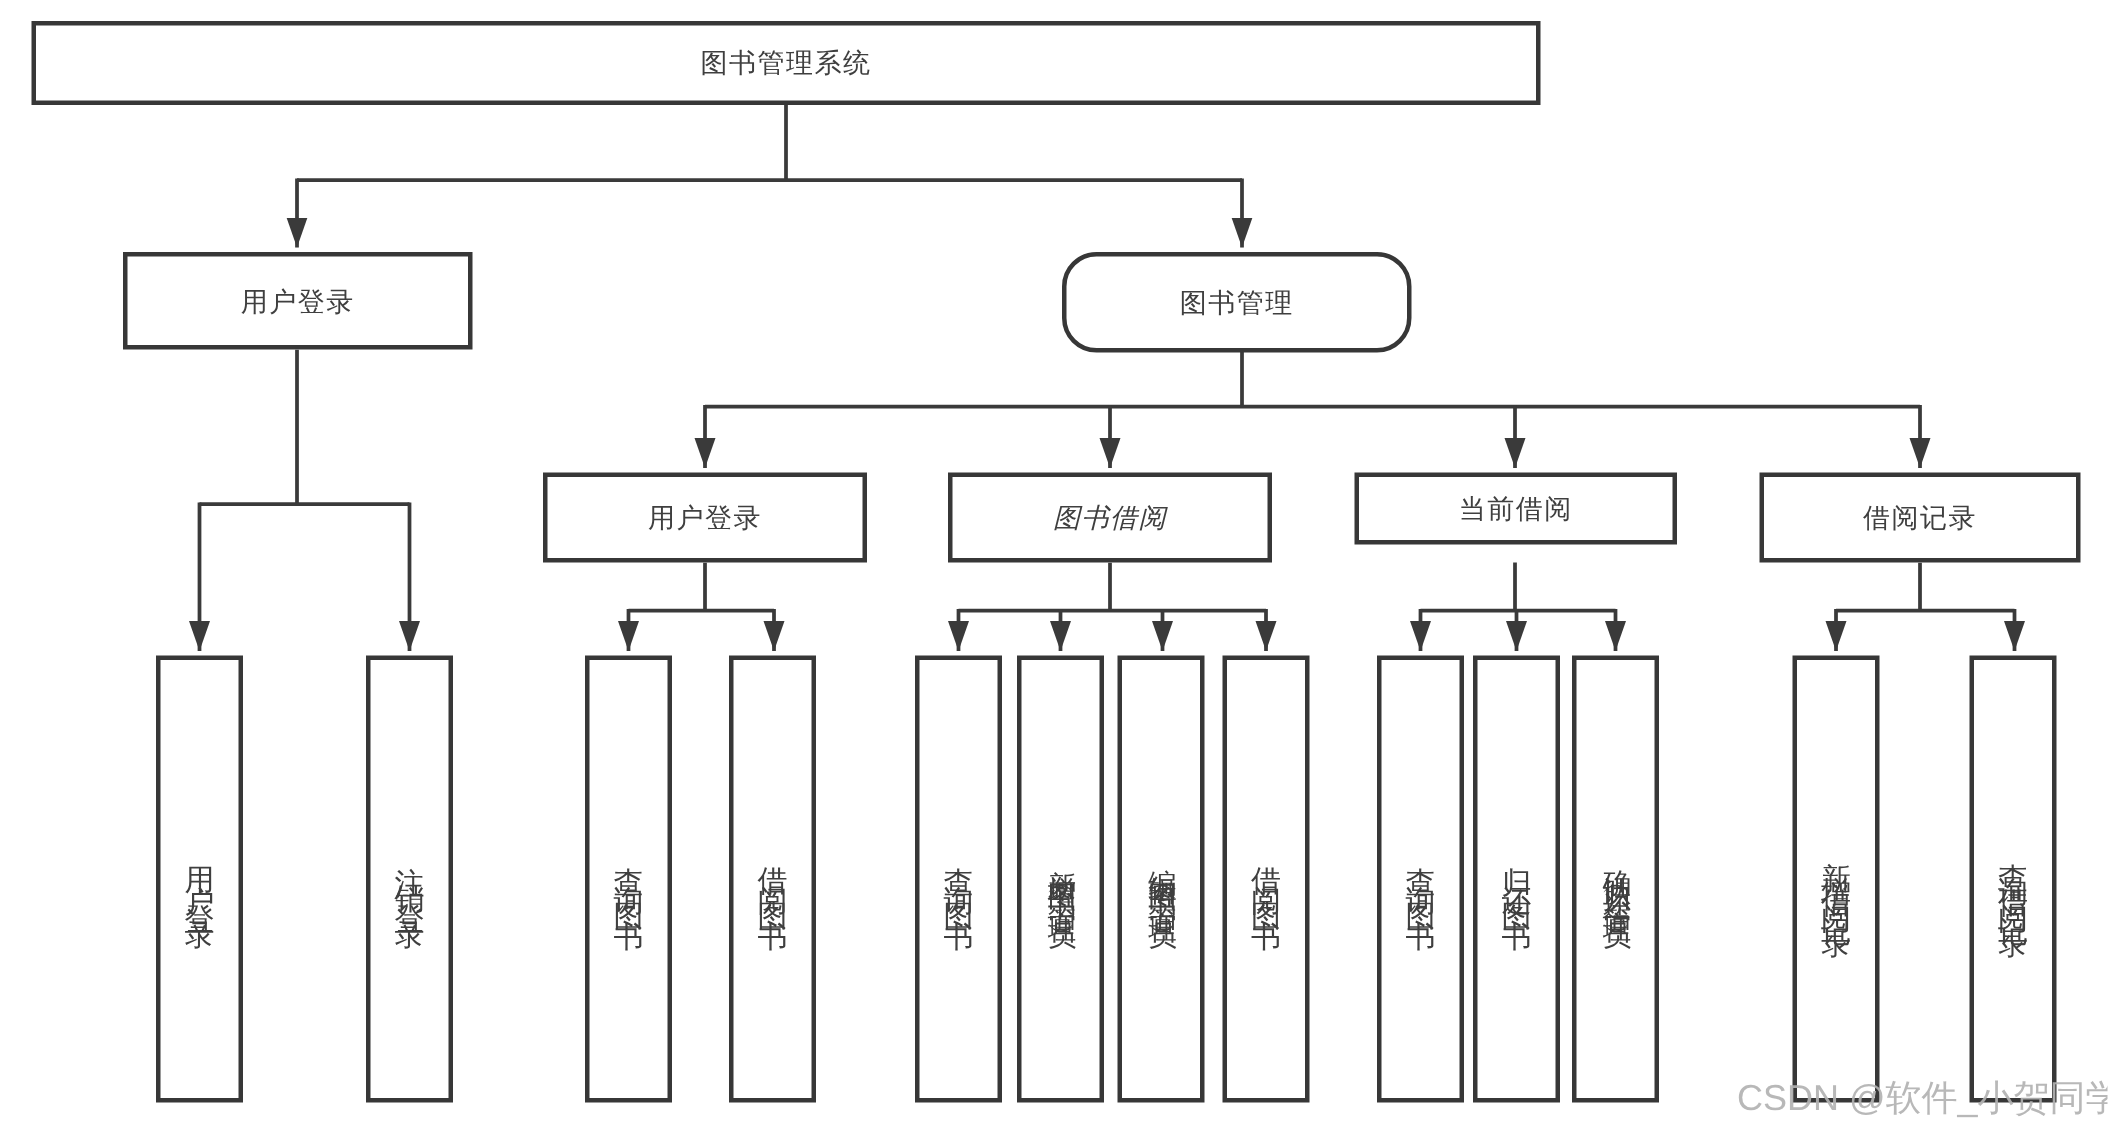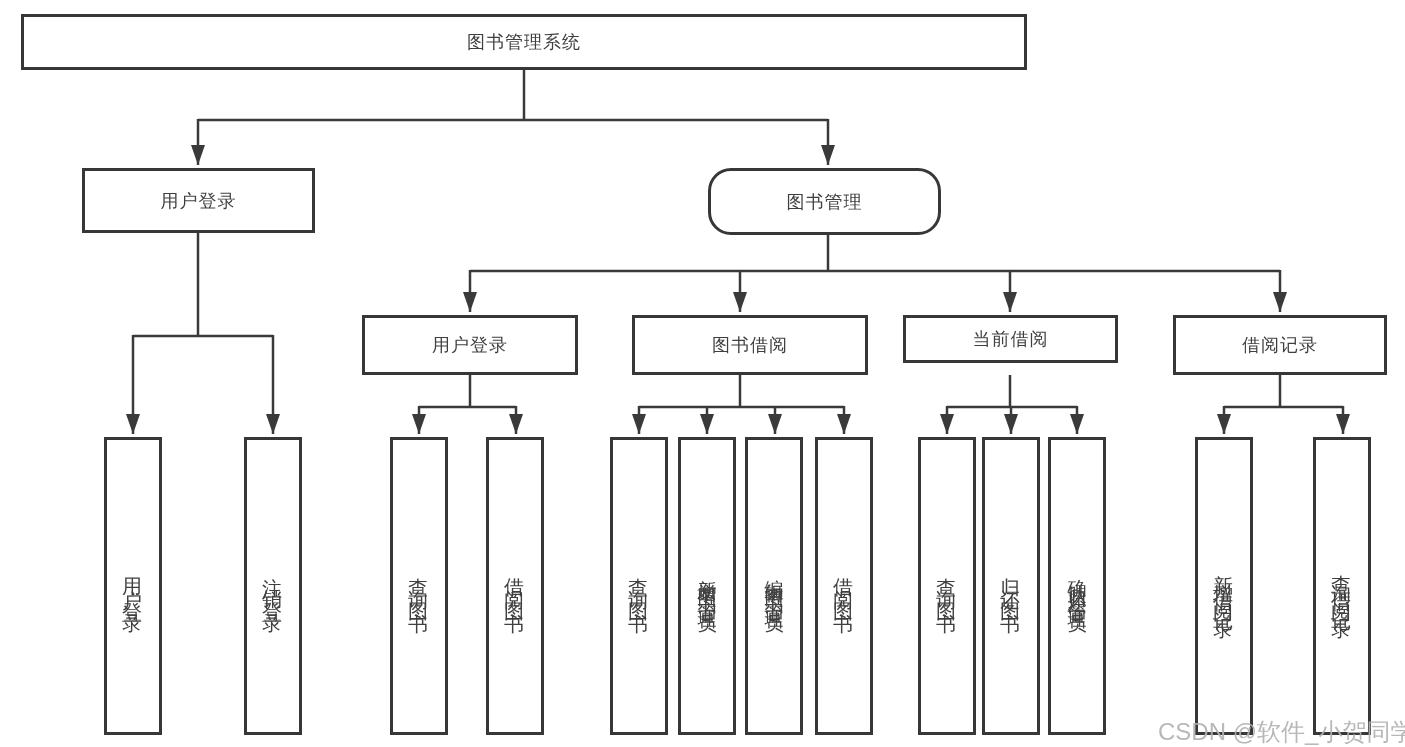--- a/index.html
+++ b/index.html
@@ -18,21 +18,21 @@
     border: 3px solid #373737;
     color: #3f3f3f;
     display: flex; align-items: center; justify-content: center;
     z-index: 2;
   }
   .hnode { font-size: 18px; letter-spacing: 1px; }
   .root  { left: 21px;  top: 14px;  width: 1006px; height: 56px; }
   .lvl2a { left: 82px;  top: 168px; width: 233px;  height: 65px; }
   .lvl2b { left: 708px; top: 168px; width: 233px;  height: 67px; border-radius: 23px; }
   .lvl3a { left: 362px;  top: 315px; width: 216px; height: 60px; }
-  .lvl3b { left: 632px;  top: 315px; width: 236px; height: 60px; }
+  .lvl3b { left: 632px;  top: 315px; width: 216px; height: 60px; font-style: italic; }
   .lvl3c { left: 903px;  top: 315px; width: 215px; height: 48px; }
   .lvl3d { left: 1173px; top: 315px; width: 214px; height: 60px; }
   .leaf {
     top: 437px; width: 58px; height: 298px;
     font-size: 20px;
     writing-mode: vertical-rl;
     letter-spacing: 12px;
     text-align: center;
   }
   .leaf.l6 { letter-spacing: 9px; }

